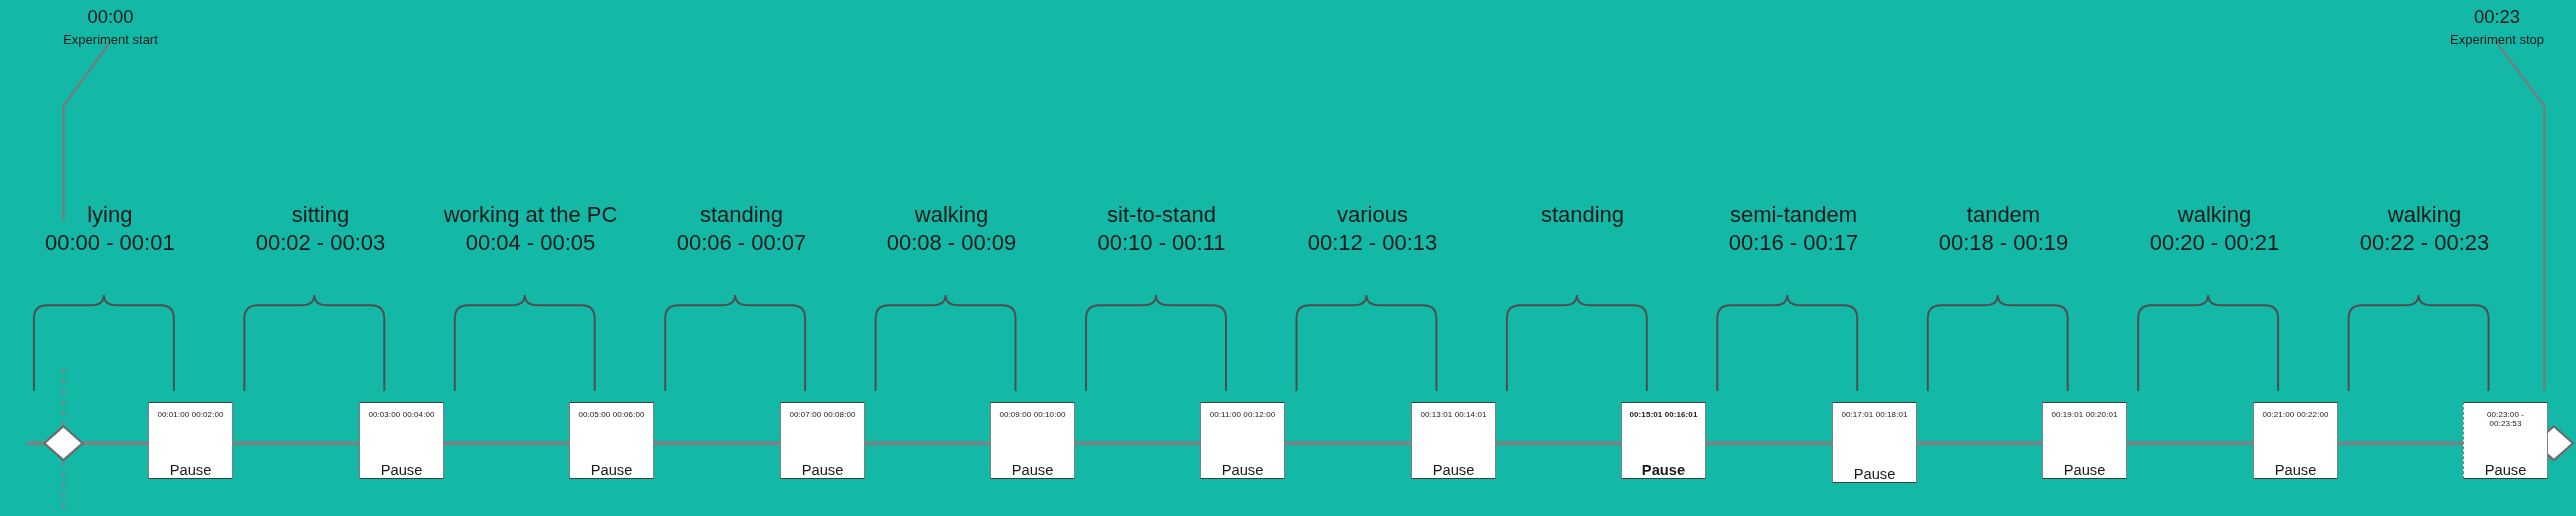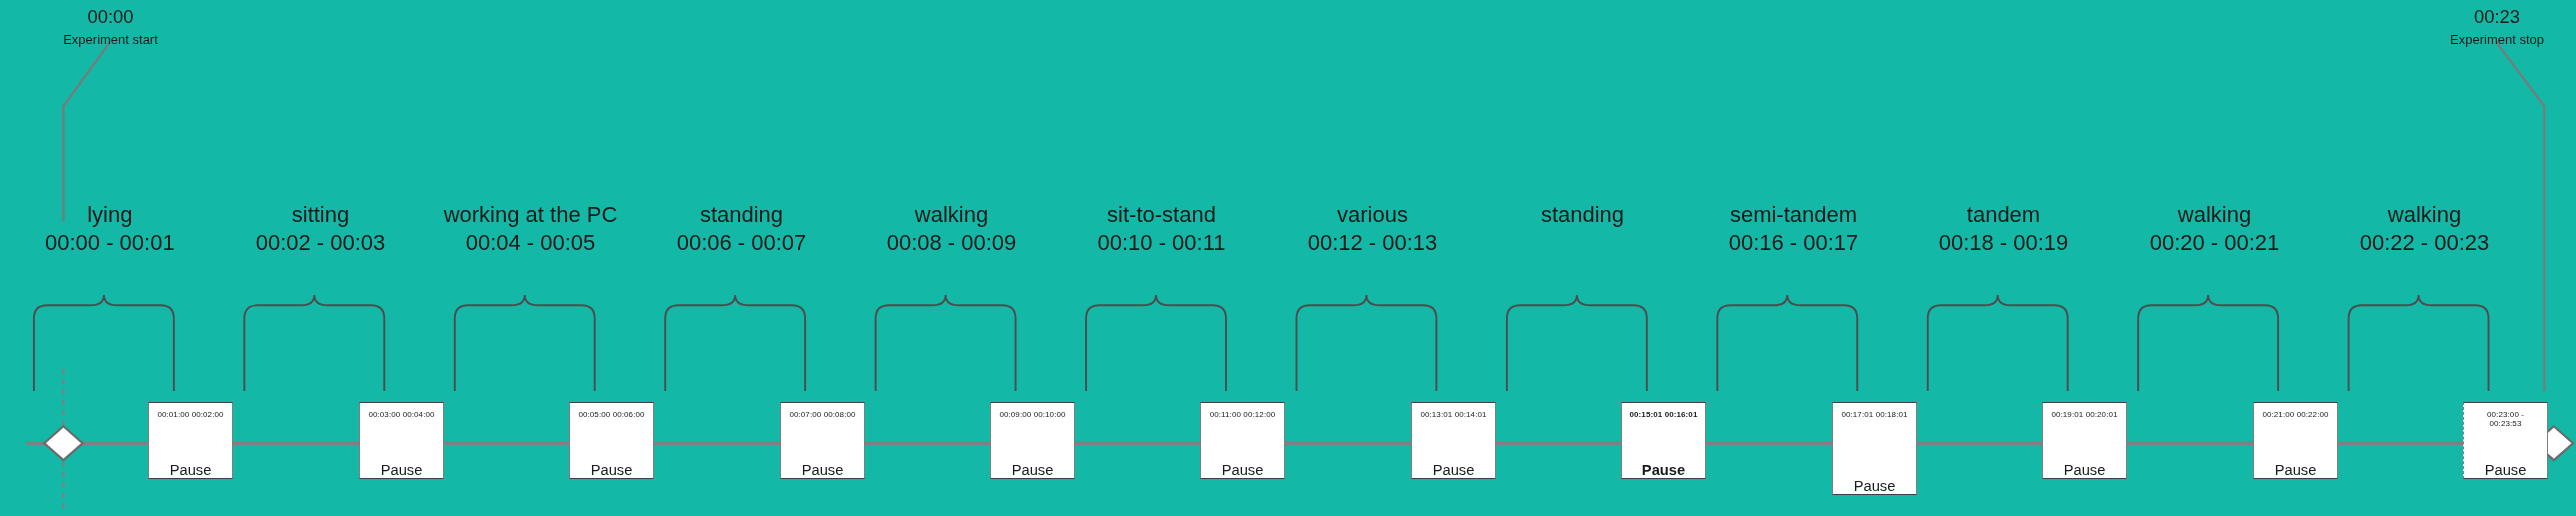--- a/index.html
+++ b/index.html
@@ -206,21 +206,21 @@
     <div class="pause-label">Pause</div>
   </div>
   <div class="pause-box" style="left: 1411px; top: 402px; width: 85px; height: 77px;">
     <div class="pause-times">00:13:01  00:14:01</div>
     <div class="pause-label">Pause</div>
   </div>
   <div class="pause-box" style="left: 1621px; top: 402px; width: 85px; height: 77px; font-weight: bold;">
     <div class="pause-times">00:15:01  00:16:01</div>
     <div class="pause-label">Pause</div>
   </div>
-  <div class="pause-box" style="left: 1832px; top: 402px; width: 85px; height: 93px;">
+  <div class="pause-box" style="left: 1832px; top: 402px; width: 85px; height: 81px;">
     <div class="pause-times">00:17:01  00:18:01</div>
     <div class="pause-label">Pause</div>
   </div>
   <div class="pause-box" style="left: 2042px; top: 402px; width: 85px; height: 77px;">
     <div class="pause-times">00:19:01  00:20:01</div>
     <div class="pause-label">Pause</div>
   </div>
   <div class="pause-box" style="left: 2253px; top: 402px; width: 85px; height: 77px;">
     <div class="pause-times">00:21:00  00:22:00</div>
     <div class="pause-label">Pause</div>

